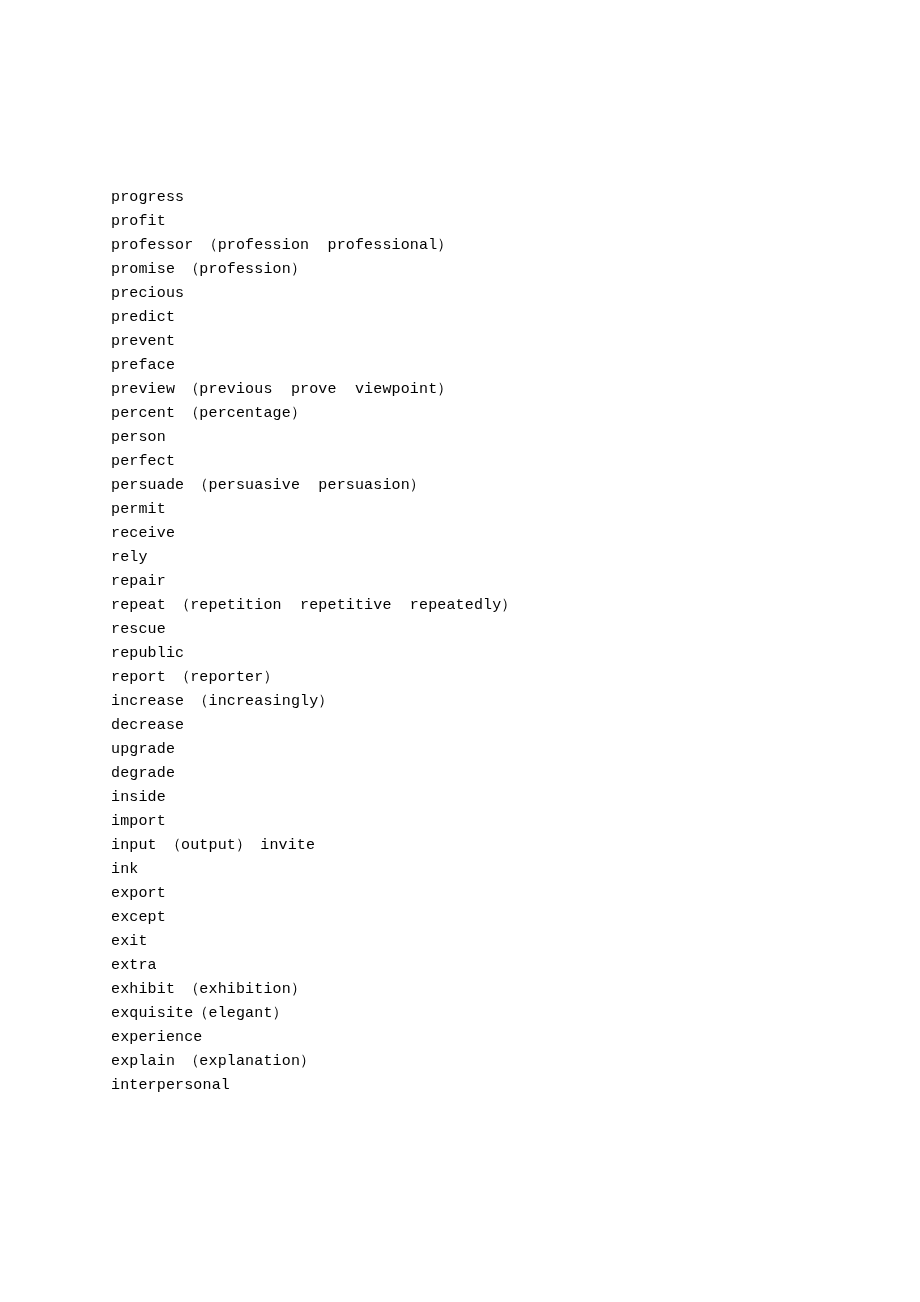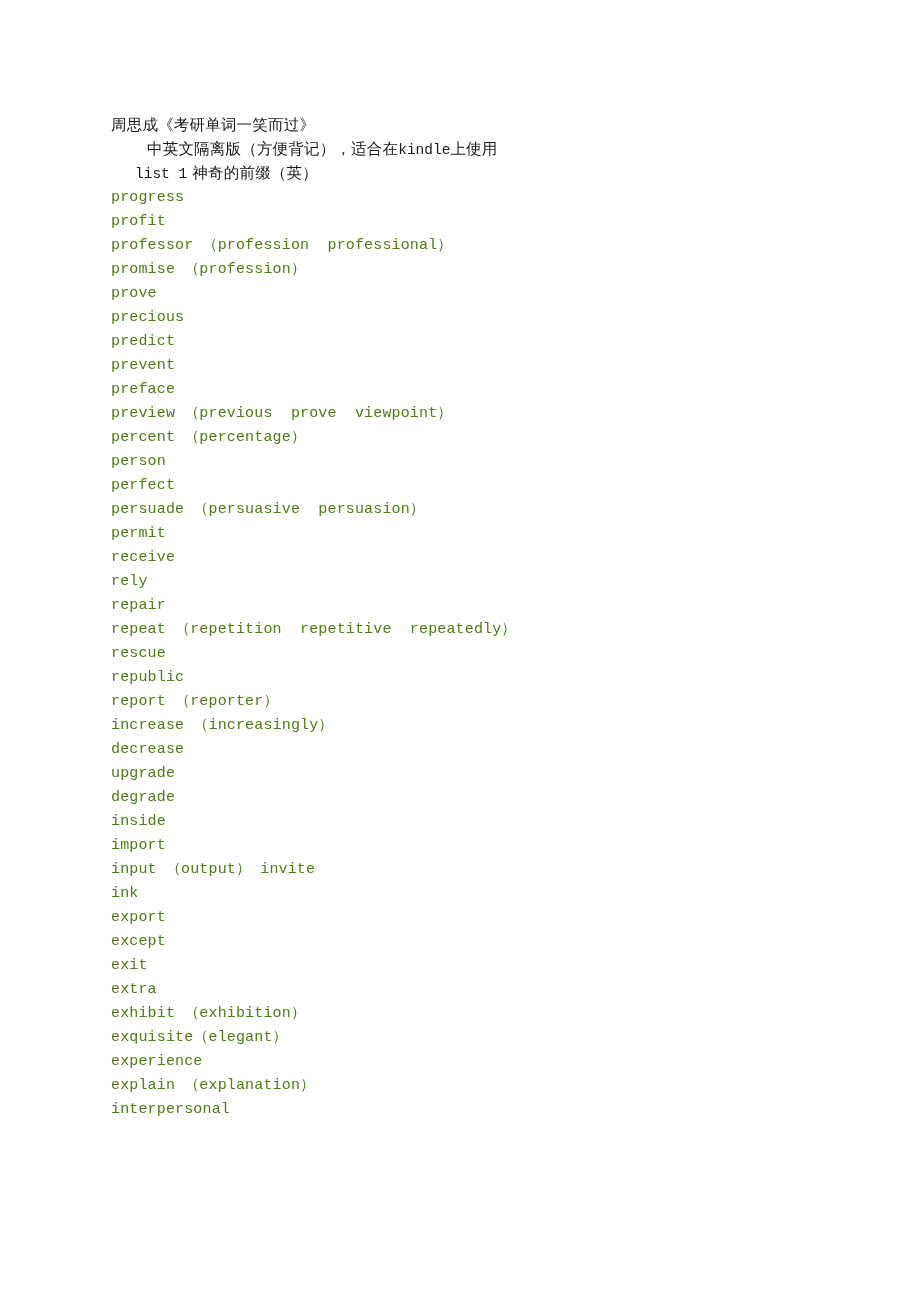--- a/index.html
+++ b/index.html
@@ -61,43 +61,35 @@
     list-style: none;
     margin: 0;
     padding: 0;
   }
   #wordlist li {
     font-family: "Liberation Mono", "DejaVu Sans Mono", monospace;
     font-size: 15px;
     line-height: 24px;
     height: 24px;
     white-space: pre;
-    color: #4d7c0f;
+    color: #000000;
     letter-spacing: 0.15px;
   }
 </style>
 </head>
 <body>
 
 <div id="page">
 
-  <div id="header">
-    <div class="hline">周思成《考研单词一笑而过》</div>
-
-    <div class="hline indent-1"><span>中英文隔离版（方便背记），适合在</span><span class="lat">kindle</span><span>上使用</span></div>
-
-    <div class="hline indent-2"><span class="lat">list 1</span><span> 神奇的前缀（英）</span></div>
-  </div>
 
   <ul id="wordlist">
       <li>progress</li>
       <li>profit</li>
       <li>professor （profession  professional）</li>
       <li>promise （profession）</li>
-      <li>prove</li>
       <li>precious</li>
       <li>predict</li>
       <li>prevent</li>
       <li>preface</li>
       <li>preview （previous  prove  viewpoint）</li>
       <li>percent （percentage）</li>
       <li>person</li>
       <li>perfect</li>
       <li>persuade （persuasive  persuasion）</li>
       <li>permit</li>

